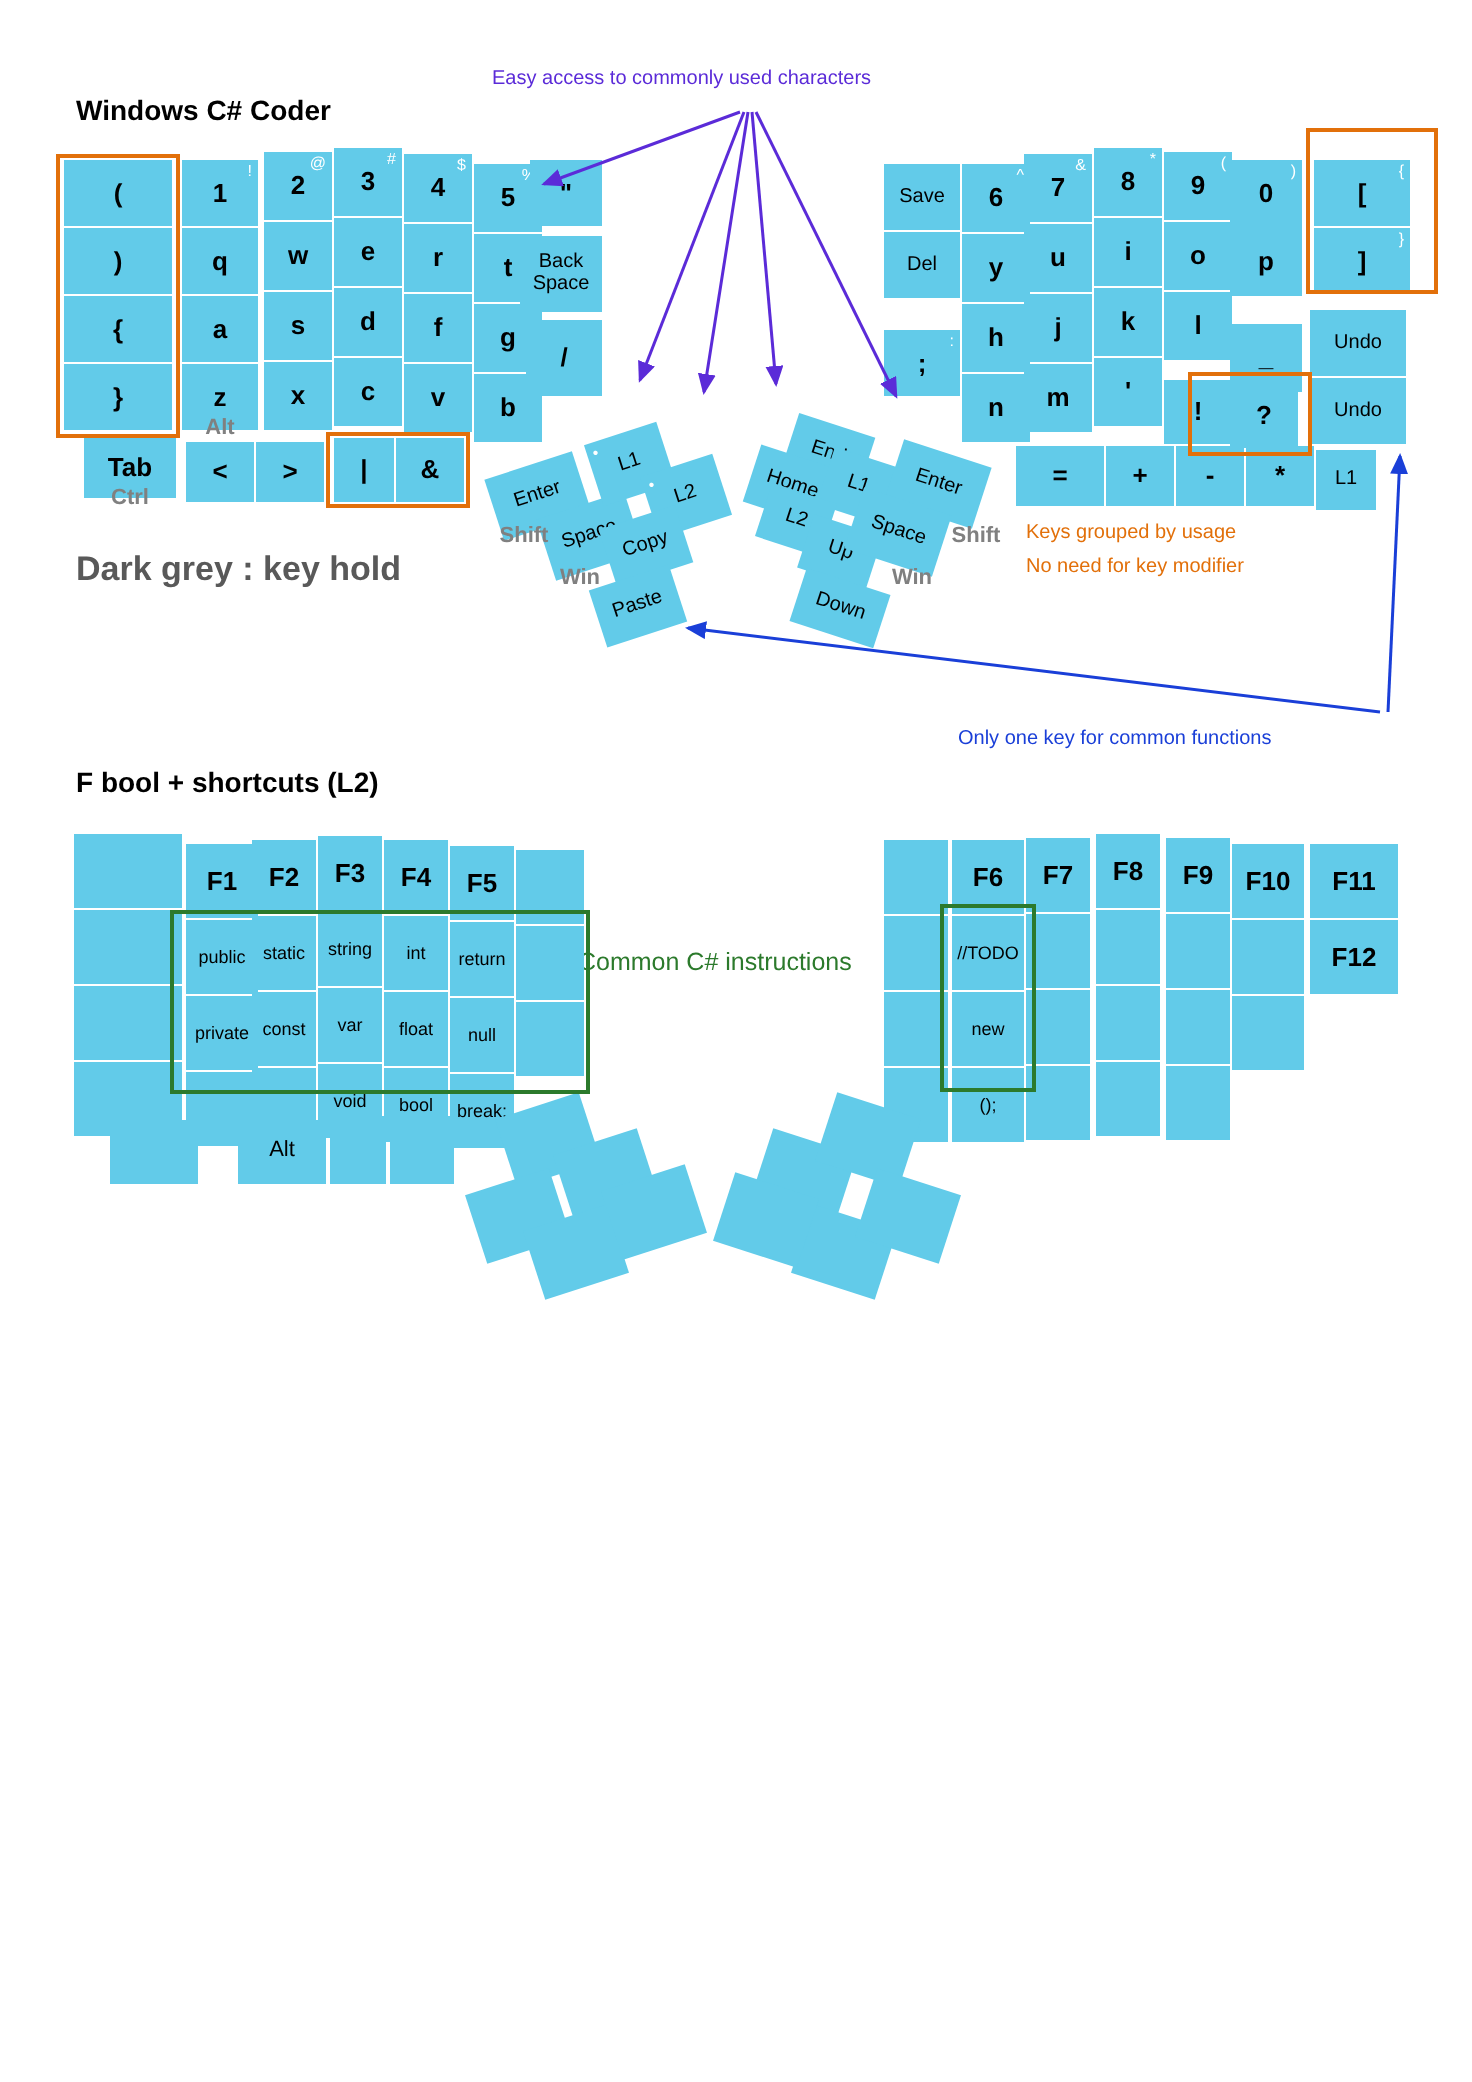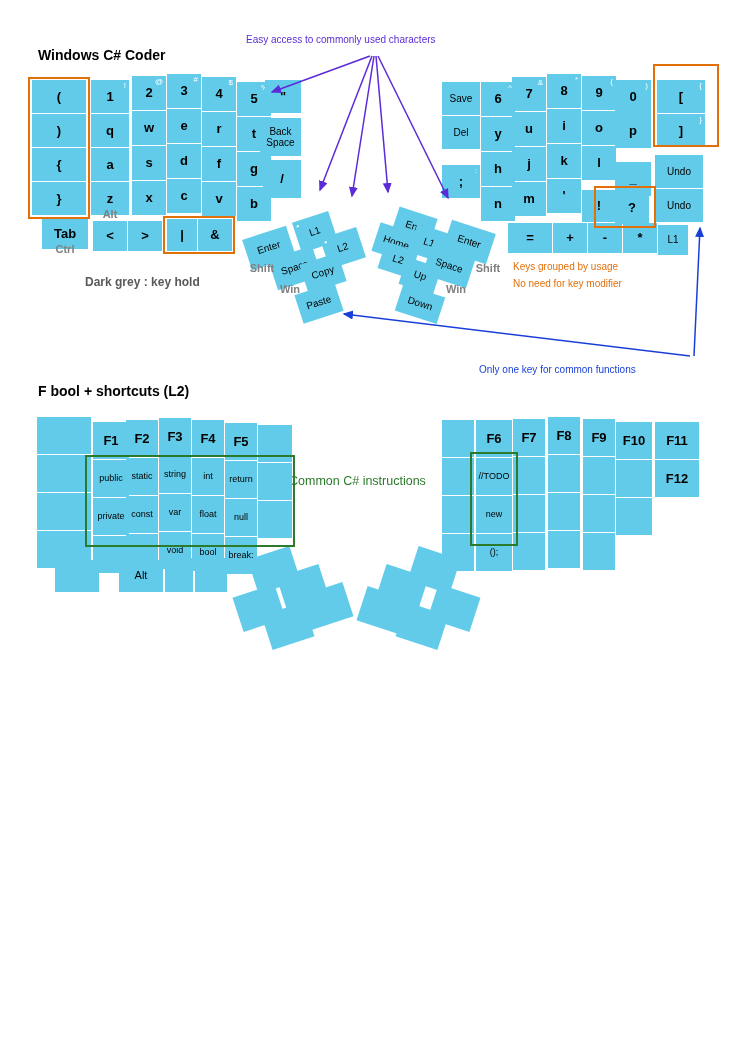--- a/index.html
+++ b/index.html
@@ -62,21 +62,21 @@
     color: #000;
   }
   .note {
     position: absolute;
     font-size: 10px;
   }
   .note.purple { color: #5B2BD8; }
   .note.orange { color: #E2700A; }
   .note.blue   { color: #1A3FD8; }
   .note.green  { color: #2C7A2C; font-size: 12.5px; text-align: right; }
-  .note.grey   { color: #595959; font-weight: bold; font-size: 12px; margin-left: 47px; }
+  .note.grey   { color: #595959; font-weight: bold; font-size: 17px; }
   .obox {
     position: absolute;
     border: 2px solid #E2700A;
     box-sizing: border-box;
   }
   .gbox {
     position: absolute;
     border: 2px solid #2C7A2C;
     box-sizing: border-box;
   }

